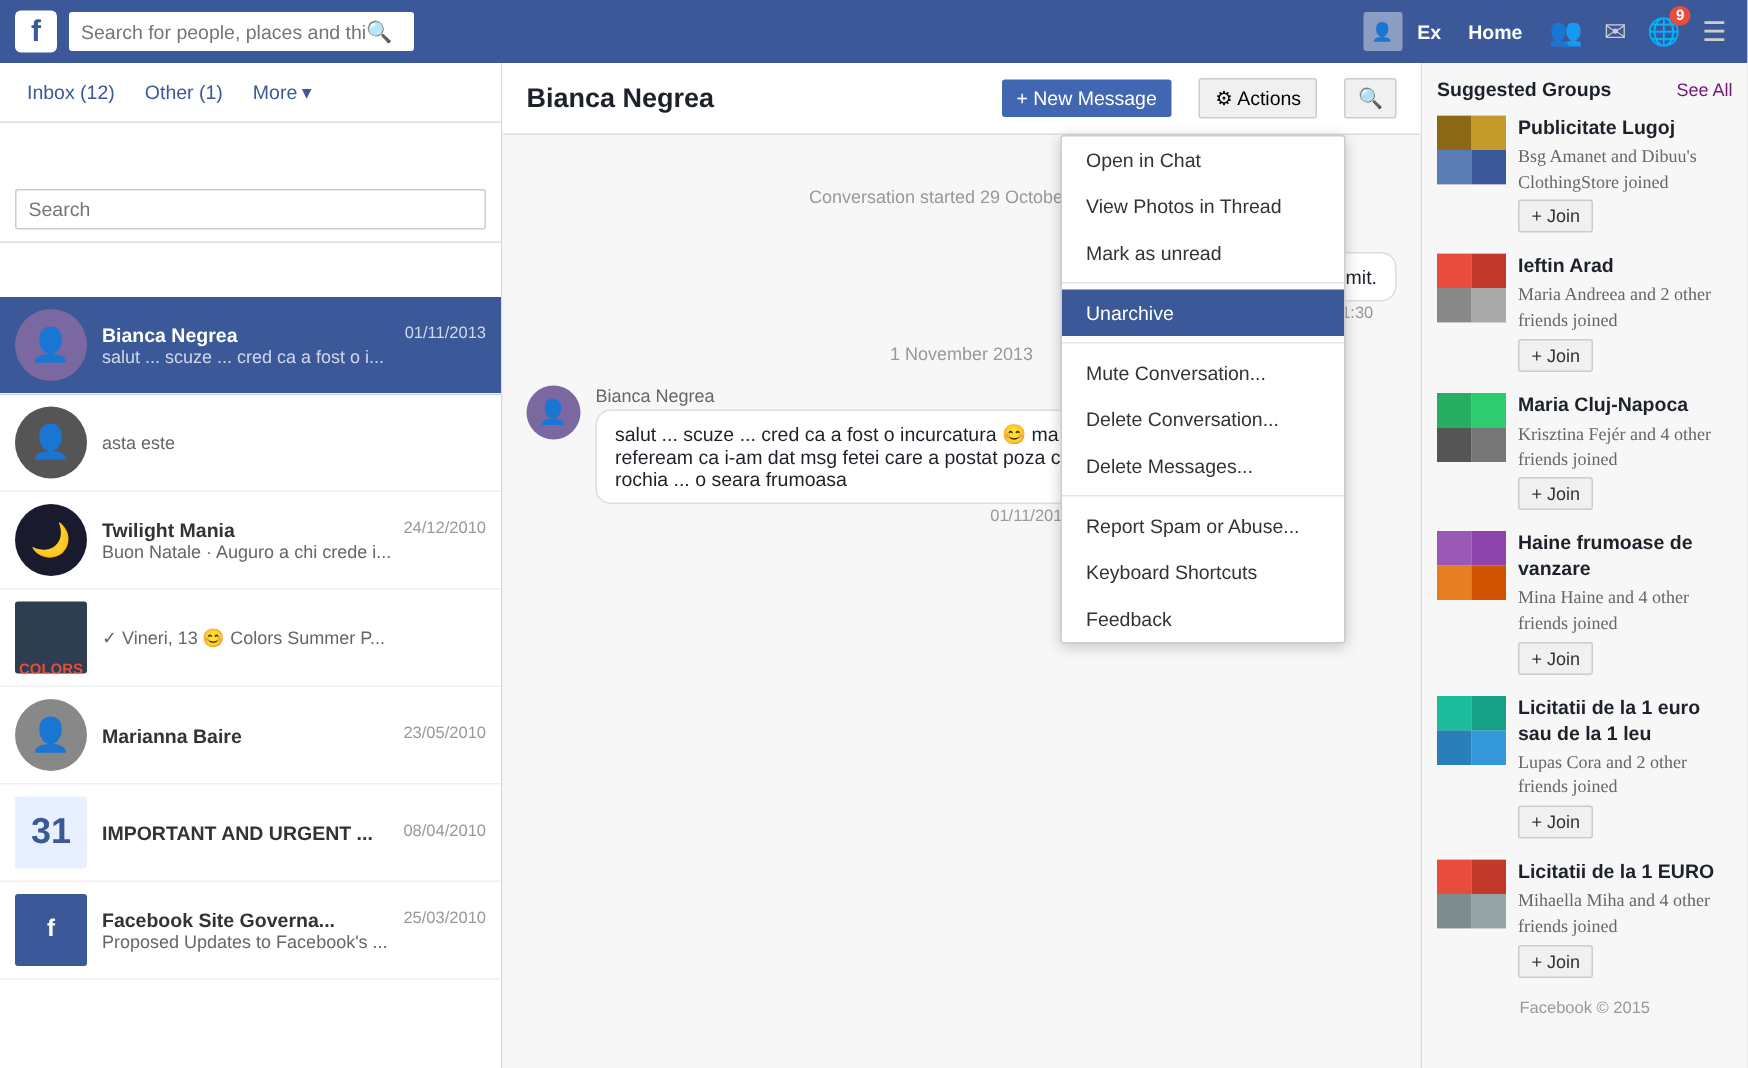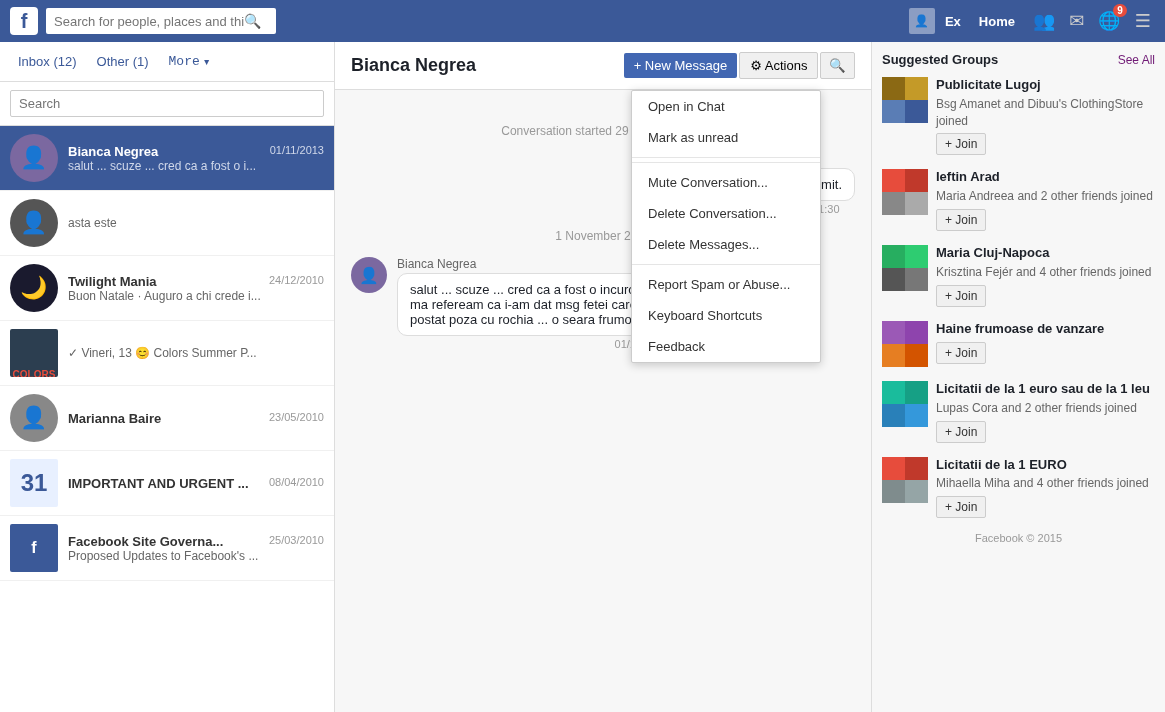--- a/index.html
+++ b/index.html
@@ -65,40 +65,40 @@
     }
 
     
     .left-panel {
       width: 335px;
       background: #fff;
       border-right: 1px solid #ddd;
       display: flex;
       flex-direction: column;
       flex-shrink: 0;
+      gap: 36px;
     }
     .inbox-tabs {
       display: flex;
       align-items: center;
       padding: 0 10px;
       border-bottom: 1px solid #ddd;
       height: 40px;
       gap: 4px;
     }
     .inbox-tab {
       padding: 6px 8px;
       cursor: pointer;
       font-size: 13px;
       color: #3b5998;
     }
     .more-btn {
       display: flex; align-items: center; gap: 3px;
       cursor: pointer; color: #3b5998; font-size: 13px;
       padding: 6px 8px;
-      font-family: Liberation Mono, monospace;
     }
     .search-messages {
       padding: 8px 10px;
       border-bottom: 1px solid #ddd;
     }
     .search-messages input {
       width: 100%; border: 1px solid #ccc; border-radius: 2px;
       padding: 5px 8px; font-size: 13px; outline: none;
     }
     .messages-list {
@@ -145,21 +145,21 @@
       align-items: center;
       justify-content: space-between;
       height: 48px;
     }
     .thread-title {
       font-size: 18px;
       font-weight: bold;
       color: #1d2129;
     }
     .thread-actions {
-      display: flex; gap: 2px; align-items: center;
+      display: flex; gap: 18px; align-items: center;
     }
     .btn-new-msg {
       background: #4267b2;
       color: #fff;
       border: none;
       border-radius: 2px;
       padding: 5px 10px;
       font-size: 13px;
       cursor: pointer;
       display: flex; align-items: center; gap: 4px;
@@ -239,21 +239,21 @@
       background: #3b5998;
       color: #fff;
     }
     .dropdown-divider {
       border-top: 1px solid #e5e5e5;
       margin: 4px 0;
     }
 
     
     .right-panel {
-      width: 294px;
+      width: 218px;
       background: #f7f7f7;
       border-left: 1px solid #ddd;
       overflow-y: auto;
       padding: 10px;
     }
     .suggested-header {
       display: flex;
       justify-content: space-between;
       align-items: center;
       margin-bottom: 10px;
@@ -270,21 +270,21 @@
       flex-shrink: 0;
       overflow: hidden;
     }
     .group-avatar-inner {
       width: 100%; height: 100%;
       display: grid; grid-template-columns: 1fr 1fr; grid-template-rows: 1fr 1fr;
     }
     .group-avatar-cell { background: #aaa; }
     .group-info { flex: 1; }
     .group-name { font-weight: bold; font-size: 13px; color: #1d2129; line-height: 1.3; }
-    .group-members { font-size: 12px; color: #666; line-height: 1.4; margin-top: 2px; }
+    .group-members { font-size: 12px; color: #666; line-height: 1.4; margin-top: 2px; font-family: Liberation Serif, serif; }
     .join-btn {
       margin-top: 4px;
       background: #f0f0f0;
       border: 1px solid #ccc;
       border-radius: 2px;
       padding: 3px 8px;
       font-size: 12px;
       cursor: pointer;
       color: #333;
     }
@@ -434,22 +434,24 @@
         <button class="btn-new-msg">+ New Message</button>
         <button class="btn-actions">⚙ Actions</button>
         <button class="btn-search-thread">
           <span>🔍</span>
         </button>
       </div>
     </div>
 
     <div class="dropdown-menu">
       <div class="dropdown-item">Open in Chat</div>
+      <div class="dropdown-item">View Photos in Thread</div>
       <div class="dropdown-item">Mark as unread</div>
       <div class="dropdown-divider"></div>
+      <div class="dropdown-item active">Unarchive</div>
       <div class="dropdown-divider"></div>
       <div class="dropdown-item">Mute Conversation...</div>
       <div class="dropdown-item">Delete Conversation...</div>
       <div class="dropdown-item">Delete Messages...</div>
       <div class="dropdown-divider"></div>
       <div class="dropdown-item">Report Spam or Abuse...</div>
       <div class="dropdown-item">Keyboard Shortcuts</div>
       <div class="dropdown-item">Feedback</div>
     </div>
 
@@ -541,20 +543,21 @@
       <div class="group-avatar">
         <div class="group-avatar-inner">
           <div class="group-avatar-cell" style="background:#9b59b6;"></div>
           <div class="group-avatar-cell" style="background:#8e44ad;"></div>
           <div class="group-avatar-cell" style="background:#e67e22;"></div>
           <div class="group-avatar-cell" style="background:#d35400;"></div>
         </div>
       </div>
       <div class="group-info">
         <div class="group-name">Haine frumoase de vanzare</div>
+        <div class="group-members">Mina Haine and 4 other friends joined</div>
         <button class="join-btn">+ Join</button>
       </div>
     </div>
 
     <div class="group-item">
       <div class="group-avatar">
         <div class="group-avatar-inner">
           <div class="group-avatar-cell" style="background:#1abc9c;"></div>
           <div class="group-avatar-cell" style="background:#16a085;"></div>
           <div class="group-avatar-cell" style="background:#2980b9;"></div>

